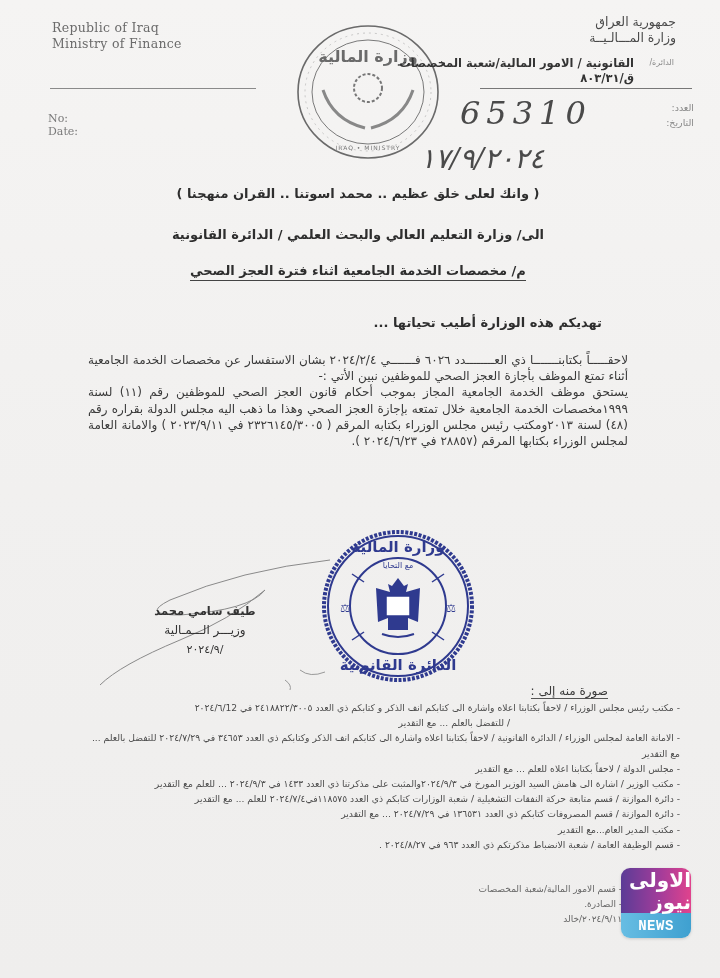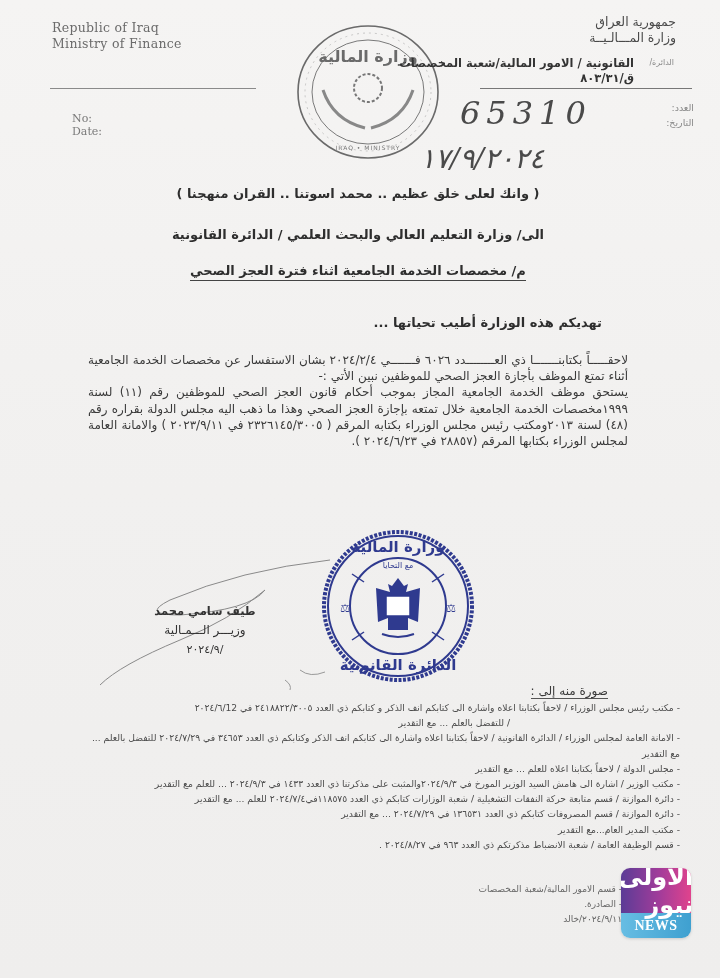--- a/index.html
+++ b/index.html
@@ -9,21 +9,21 @@
     font-family: "DejaVu Sans", sans-serif;
     color: #2a2a2a;
   }
   .page {
     position: absolute; left: 0; top: 0; width: 720px; height: 978px;
     background: linear-gradient(180deg, #f5f4f3 0%, #f1f0ef 50%, #efeeed 100%);
   }
   .abs { position: absolute; }
   .en-head { left: 52px; top: 20px; font-family: "DejaVu Serif", serif; font-size: 12.5px; color: #6b6b6b; line-height: 16px; letter-spacing: 0.3px; }
   .en-line { left: 50px; top: 88px; width: 206px; height: 1px; background: #8a8a8a; }
-  .en-meta { left: 48px; top: 112px; font-family: "DejaVu Serif", serif; font-size: 11px; color: #7a7a7a; line-height: 13px; margin-left: 24px; }
+  .en-meta { left: 48px; top: 112px; font-family: "DejaVu Serif", serif; font-size: 11px; color: #7a7a7a; line-height: 13px; }
 
   .ar-head { right: 44px; top: 14px; font-size: 12.5px; color: #4a4a4a; direction: rtl; text-align: right; line-height: 16px; }
   .ar-dept { right: 86px; top: 56px; font-size: 11.5px; font-weight: bold; color: #333; direction: rtl; white-space: nowrap; }
   .ar-dept-small { right: 46px; top: 58px; font-size: 8px; color: #888; direction: rtl; }
   .ar-ref { right: 86px; top: 71px; font-size: 11.5px; font-weight: bold; color: #333; direction: rtl; }
   .ar-line { left: 480px; top: 88px; width: 212px; height: 1px; background: #777; }
   .ar-meta { right: 26px; top: 100px; font-size: 9.5px; color: #888; direction: rtl; line-height: 15px; text-align: right; }
   .hand-num { left: 460px; top: 94px; font-family: "DejaVu Serif", serif; font-size: 32px; color: #4a4a4a; letter-spacing: 6px; font-style: italic; direction: rtl; }
   .hand-date { left: 420px; top: 142px; font-family: "DejaVu Serif", serif; font-size: 28px; color: #4a4a4a; font-style: italic; direction: rtl; letter-spacing: 2px; }
 
@@ -51,22 +51,22 @@
   .copies-title { right: 112px; top: 684px; font-size: 12px; color: #3a3a3a; direction: rtl; }
   .copies-title span { border-bottom: 1px solid #555; }
   .copies { left: 88px; top: 700px; width: 592px; direction: rtl; text-align: right; font-size: 9.2px; line-height: 15.2px; color: #4a4a4a; }
   .copies div { white-space: normal; }
   .copies .indent { padding-right: 170px; }
 
   .tail { right: 98px; top: 882px; direction: rtl; font-size: 9px; line-height: 15px; color: #666; text-align: right; }
 
   .logo { left: 621px; top: 868px; width: 70px; height: 70px; border-radius: 9px; overflow: hidden; box-shadow: 0 1px 3px rgba(0,0,0,0.15); }
   .logo-top { height: 45px; background: linear-gradient(90deg, #5b3c96 0%, #a23c9a 55%, #e0438d 100%); display: flex; align-items: center; justify-content: center; }
-  .logo-ar { color: #fff; font-weight: bold; font-size: 24px; direction: rtl; line-height: 28px; letter-spacing: -1px; }
-  .logo-bot { height: 25px; background: linear-gradient(90deg, #67bde3, #3fa0d0); display: flex; align-items: center; justify-content: center; color: #fff; font-weight: bold; font-size: 14px; font-family: Liberation Serif, serif; letter-spacing: 0.5px; }
+  .logo-ar { color: #fff; font-weight: bold; font-size: 20px; direction: rtl; line-height: 22px; letter-spacing: -1px; }
+  .logo-bot { height: 25px; background: linear-gradient(90deg, #67bde3, #3fa0d0); display: flex; align-items: center; justify-content: center; color: #fff; font-weight: bold; font-size: 14px; font-family: Liberation Mono, monospace; letter-spacing: 0.5px; }
 </style>
 </head>
 <body>
 
 <div class="page">
 
   <div class="abs en-head">
     <div>Republic of Iraq</div>
     <div>Ministry of Finance</div>
   </div>

